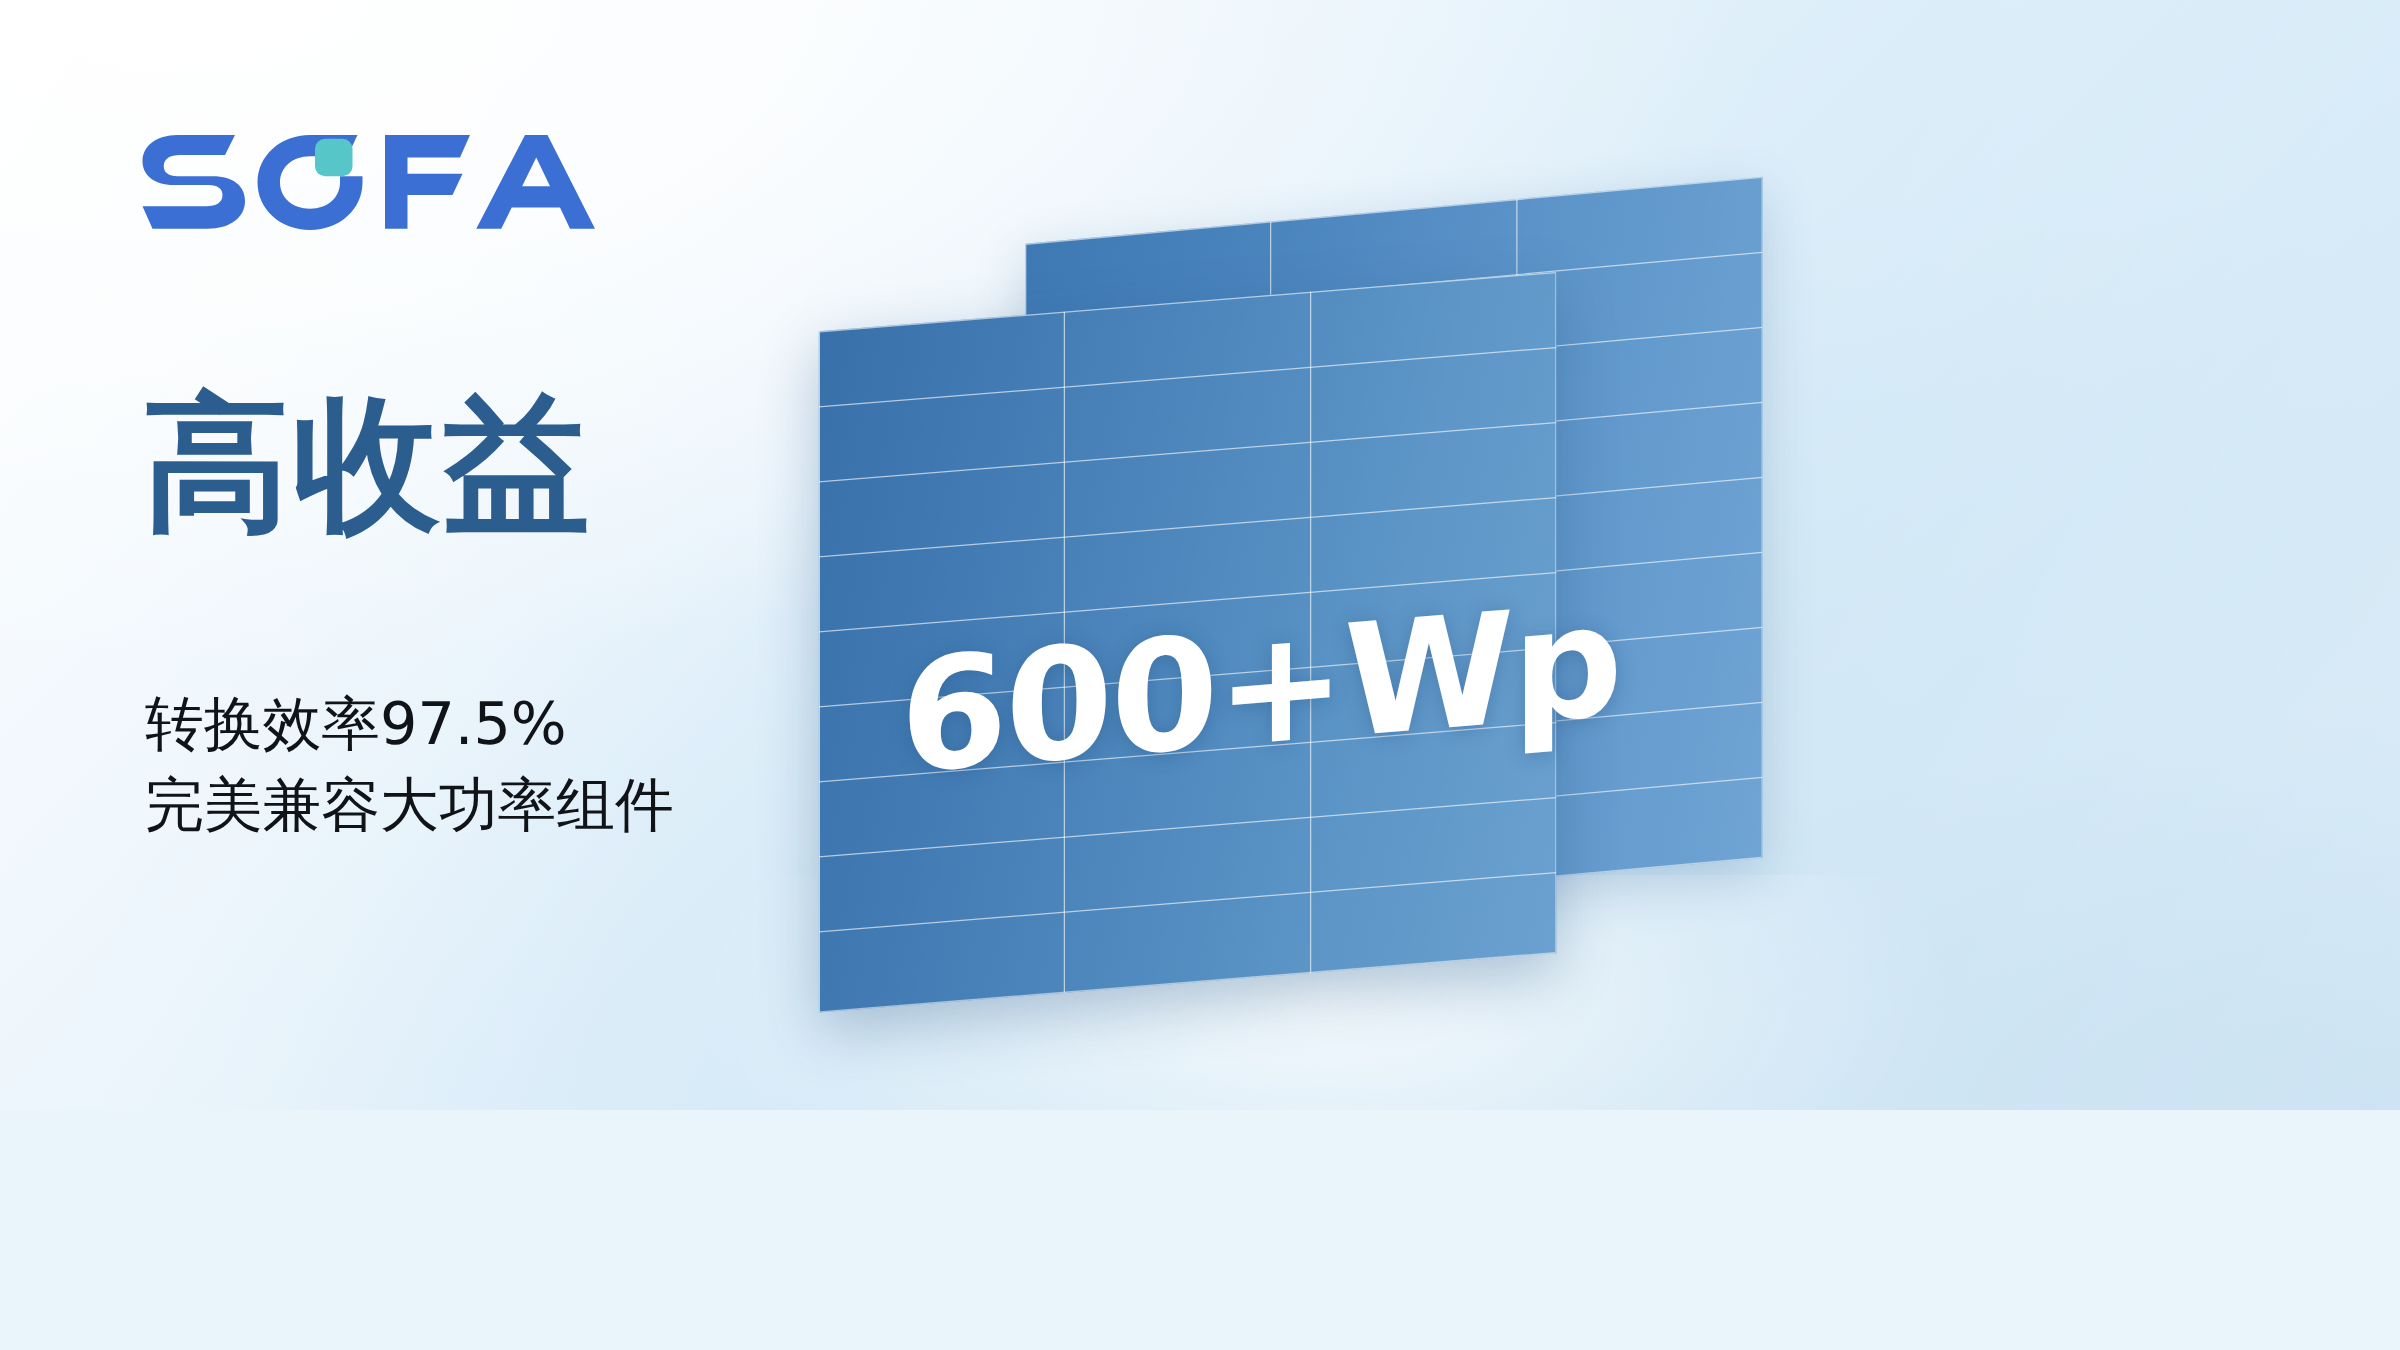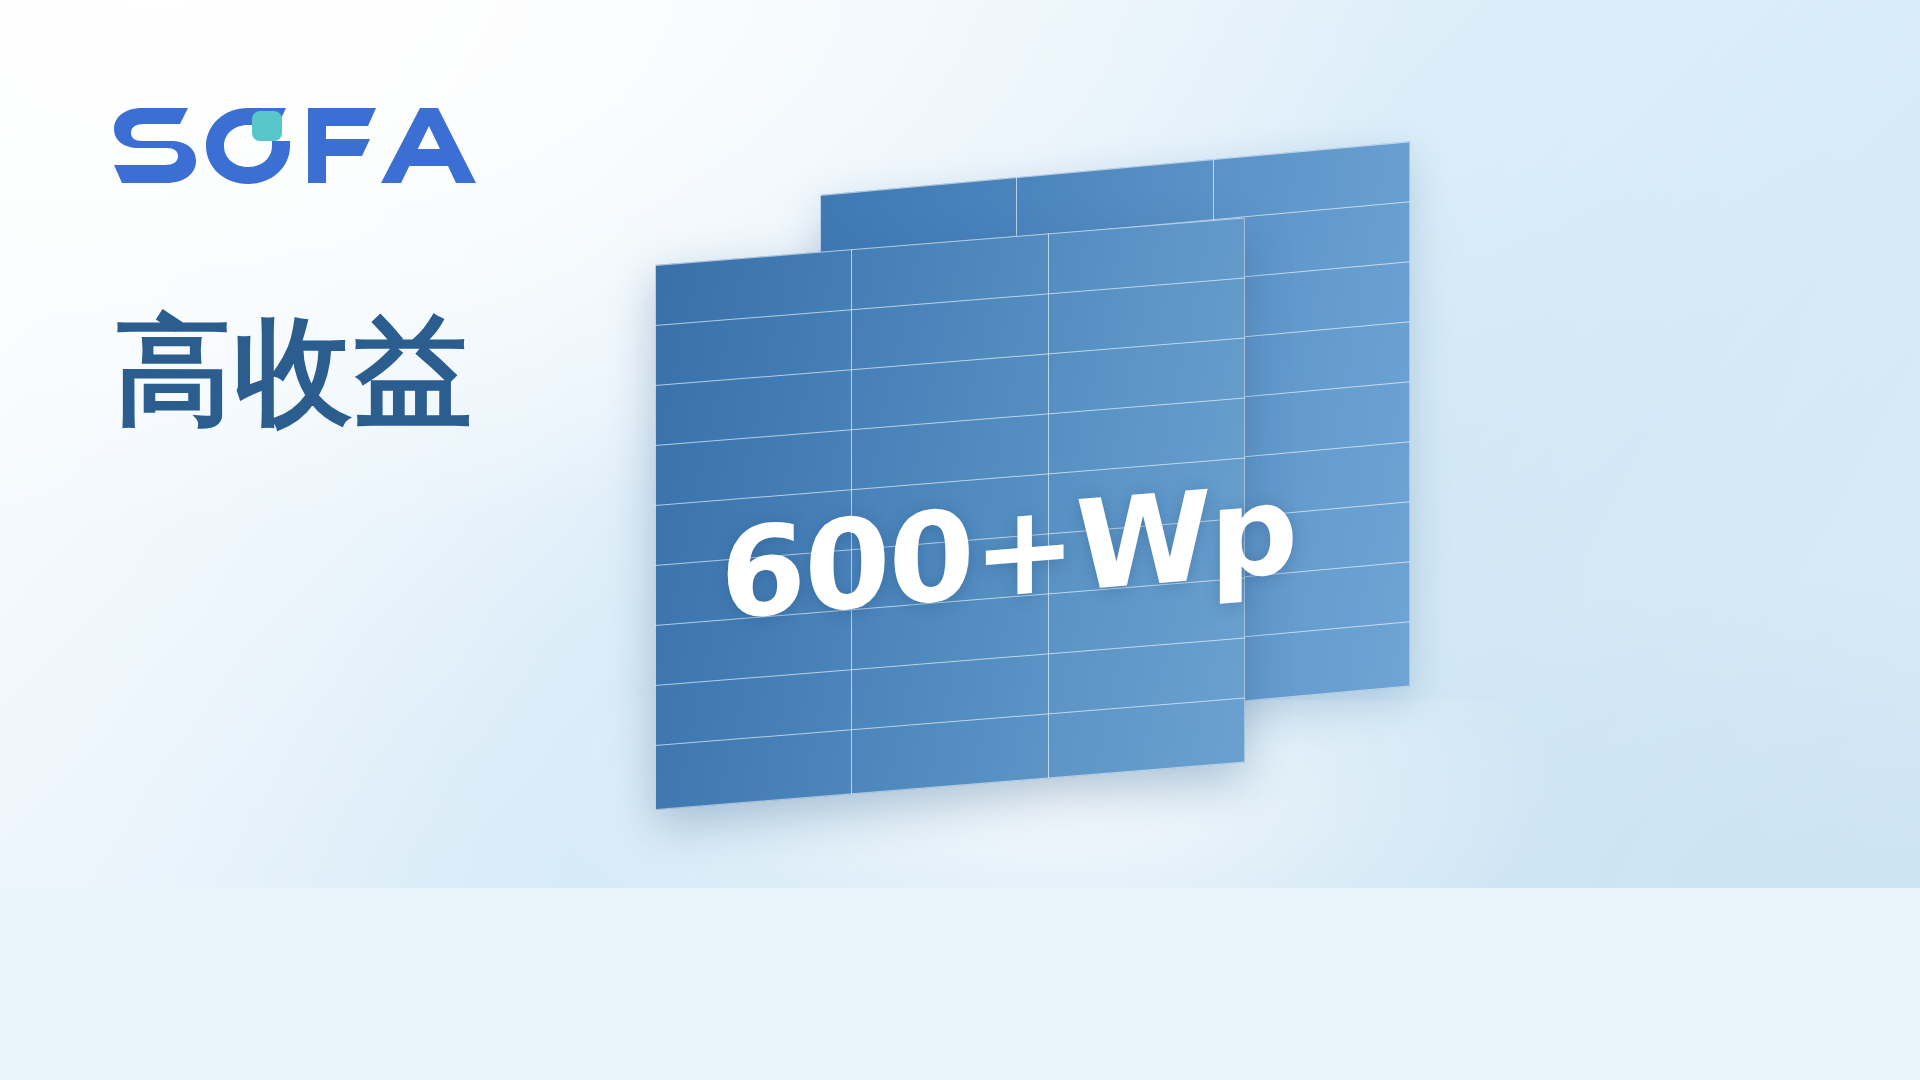--- a/index.html
+++ b/index.html
@@ -165,20 +165,24 @@
           <path d="M374 3 H378 V78 H374 Z" opacity="0"></path>
         </g>
 
         <rect x="140" y="6" width="30" height="30" rx="8" fill="#56c6c9"></rect>
       </svg>
 
     </div>
 
     <h1 id="headline">高收益</h1>
 
+    <div id="subtitle">
+      <div class="sub-line">转换效率97.5%</div>
+      <div class="sub-line">完美兼容大功率组件</div>
+    </div>
 
   </div>
 
   <div id="panel-stage">
 
     <div class="panel" id="panel-back">
       <div class="face"></div>
       <div class="grid">
         <div class="h" style="top:11%"></div>
         <div class="h" style="top:22%"></div>

